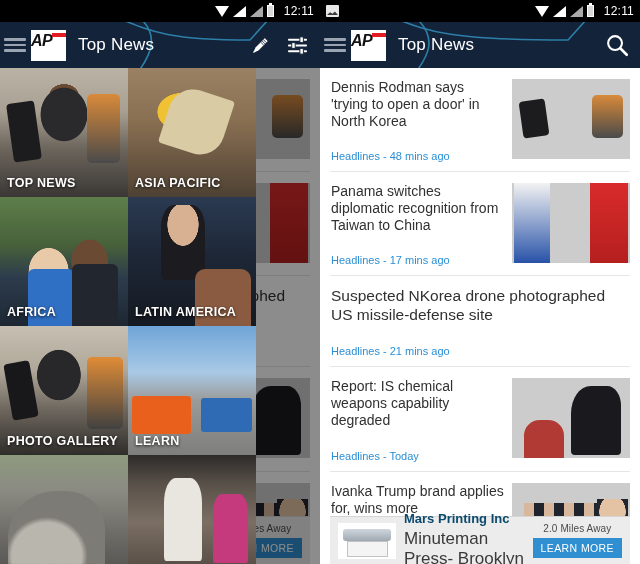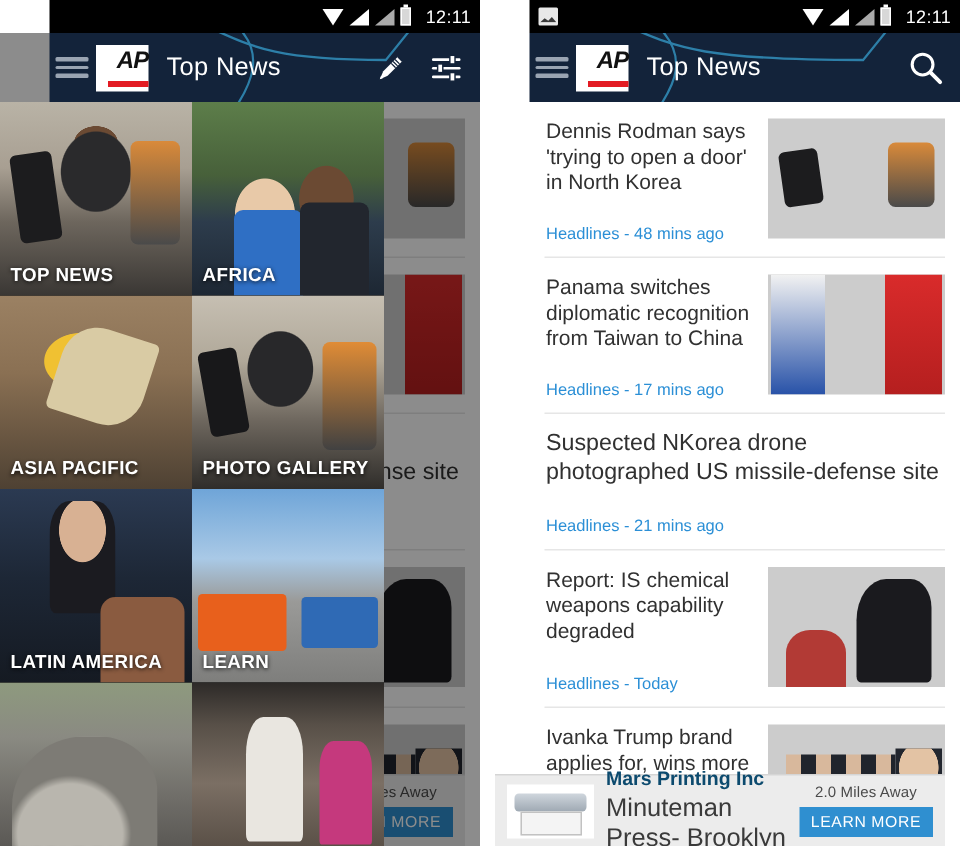--- a/index.html
+++ b/index.html
@@ -3,21 +3,21 @@
 <meta charset="utf-8">
 <style>
   * { box-sizing: border-box; margin: 0; padding: 0; }
   html, body {
     width: 640px; height: 564px;
     background: #000;
     font-family: "Liberation Sans", sans-serif;
     overflow: hidden;
   }
   .screens { display: flex; width: 640px; height: 564px; }
-  .phone { position: relative; width: 320px; height: 564px; overflow: hidden; background: #fff; padding-left: 33px; }
+  .phone { position: relative; width: 320px; height: 564px; overflow: hidden; background: #fff; }
 
   
   .statusbar {
     position: relative; height: 22px; background: #000; color: #fff;
     display: flex; align-items: center; justify-content: flex-end;
     padding: 0 6px; font-size: 11.5px; z-index: 40;
   }
   .status-left { position: absolute; left: 6px; top: 0; height: 22px; display: flex; align-items: center; }
   .status-icons { display: flex; align-items: center; gap: 4px; }
   .sb-time { margin-left: 6px; letter-spacing: .2px; font-size: 12px; }
@@ -44,22 +44,22 @@
   .appbar {
     position: relative; height: 46px; background: #13233a; overflow: hidden;
     display: flex; align-items: center; z-index: 30;
   }
   .appbar svg.deco { position: absolute; inset: 0; width: 100%; height: 100%; }
   .hamburger { position: relative; z-index: 2; width: 22px; margin-left: 4px;
     display: flex; flex-direction: column; gap: 3px; flex: none; }
   .hamburger span { display: block; height: 2.5px; background: #9aa4b2; border-radius: 1px; }
   .ap-logo {
     position: relative; z-index: 2; width: 35px; height: 31px; background: #fff;
-    margin-left: 5px; display: flex; flex-direction: column; justify-content: space-between;
-    align-items: flex-end; padding: 3px 0 0; flex: none;
+    margin-left: 5px; display: flex; justify-content: space-between;
+    align-items: flex-start; padding: 3px 0 0; flex: none;
   }
   .ap-logo .ap-text {
     font-family: "Liberation Sans", sans-serif; font-weight: bold; font-size: 16px;
     color: #111; letter-spacing: -0.5px; line-height: 1; font-style: italic;
   }
   .ap-logo .ap-bar { width: 27px; height: 4px; background: #e31b23; margin-bottom: 3px; }
   .app-title {
     position: relative; z-index: 2; color: #fff; font-size: 17px;
     margin-left: 12px; font-weight: normal; letter-spacing: .2px;
   }
@@ -296,34 +296,34 @@
 
     <div class="scrim"></div>
 
     <div class="drawer">
       <div class="tilegrid">
         <div class="tile">
           <div class="art art-rodman"></div>
           <div class="label">TOP NEWS</div>
         </div>
         <div class="tile">
+          <div class="art art-asia"></div>
+          <div class="label">ASIA PACIFIC</div>
+        </div>
+        <div class="tile">
           <div class="art art-africa"></div>
           <div class="label">AFRICA</div>
         </div>
         <div class="tile">
-          <div class="art art-asia"></div>
-          <div class="label">ASIA PACIFIC</div>
+          <div class="art art-latin"></div>
+          <div class="label">LATIN AMERICA</div>
         </div>
         <div class="tile">
           <div class="art art-photo"></div>
           <div class="label">PHOTO GALLERY</div>
-        </div>
-        <div class="tile">
-          <div class="art art-latin"></div>
-          <div class="label">LATIN AMERICA</div>
         </div>
         <div class="tile">
           <div class="art art-europe"></div>
           <div class="label">LEARN</div>
         </div>
         <div class="tile">
           <div class="art art-middle"></div>
           <div class="label">MIDDLE EAST</div>
         </div>
         <div class="tile">

